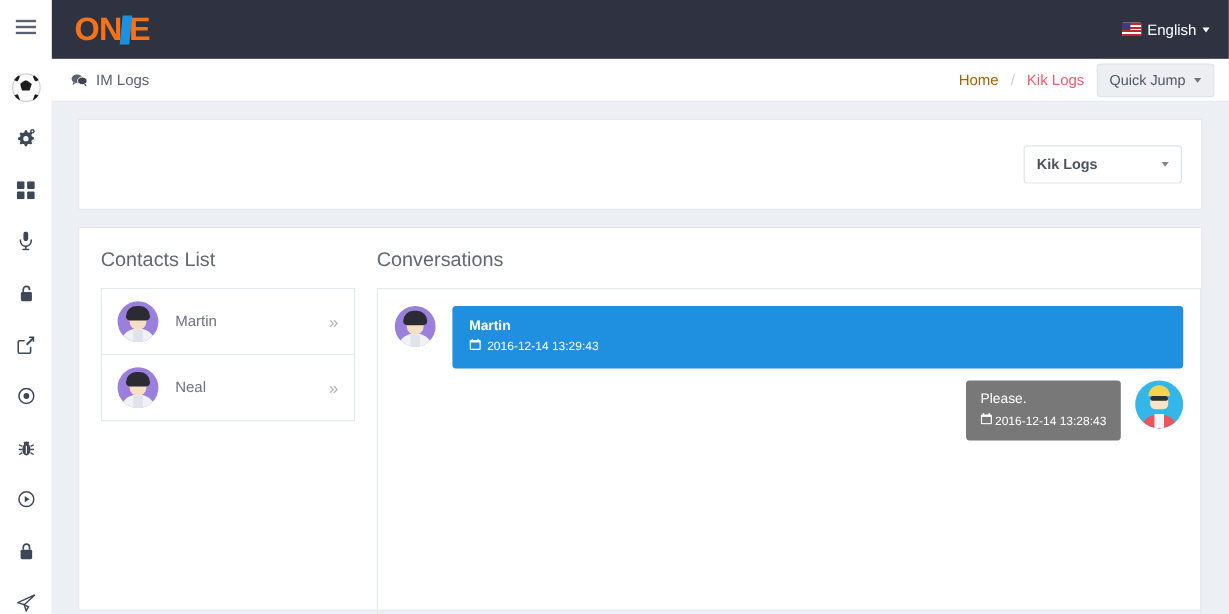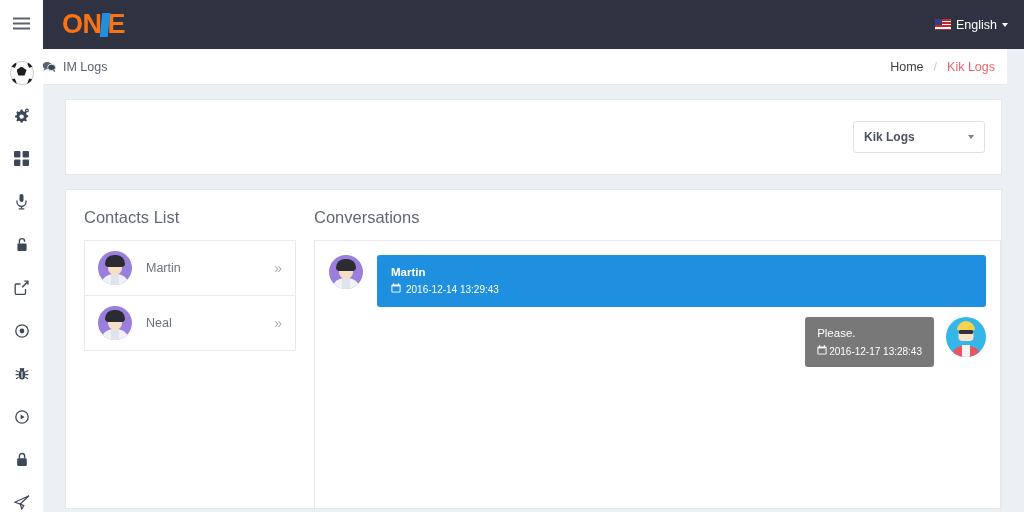--- a/index.html
+++ b/index.html
@@ -76,37 +76,37 @@
   .flag .stripes { position:absolute; inset:0;
     background: repeating-linear-gradient(to bottom,#c2272d 0 1.6px,#ffffff 1.6px 3.2px); }
   .flag .canton { position:absolute; left:0; top:0; width:7px; height:6px; background:#3b3b80; }
   .caret-d {
     width:0; height:0; border-left:3.5px solid transparent;
     border-right:3.5px solid transparent; border-top:4px solid currentColor;
   }
 
   
   #crumbbar {
-    position: absolute; left: 26px; top: 49px;
+    position: absolute; left: 43px; top: 49px;
     width: 981px; height: 36px;
     background: #ffffff;
     display: flex; align-items: center;
     border-bottom: 1px solid #e6e9ee;
     z-index: 15;
   }
   #page-head {
     margin-left: 16px; display:flex; align-items:center; gap:7px;
     font-size: 12.5px; color: #5b6273;
   }
   .comments-ico { color:#4a5568; display:flex; }
   #crumb-right {
     margin-left:auto; display:flex; align-items:center; gap:10px;
     padding-right: 12px; font-size: 12.5px;
   }
-  .crumb-home { color:#404040; }
+  .crumb-home { color:#a16207; }
   .crumb-sep { color:#c7ccd6; }
   .crumb-cur { color:#ef5f6b; }
   #quick-jump {
     background:#eceef1; border:1px solid #e0e3e8; border-radius:3px;
     font-size:12px; color:#4d5568;
     padding: 6px 10px; display:flex; align-items:center; gap:7px;
     cursor:pointer; font-family:"Liberation Sans",sans-serif;
   }
 
   
@@ -364,20 +364,24 @@
         <ellipse cx="9.6" cy="6.4" rx="4.0" ry="3.2" fill="#3e4454" stroke="#ffffff" stroke-width="0.8"></ellipse>
         <path d="M12.4 9l.9 2.1-2.7-1.4z" fill="#3e4454"></path>
       </svg>
     </span>
     <span>IM Logs</span>
   </div>
   <div id="crumb-right">
     <span class="crumb-home">Home</span>
     <span class="crumb-sep">/</span>
     <span class="crumb-cur">Kik Logs</span>
+    <div id="quick-jump">
+      <span>Quick Jump</span>
+      <span class="caret-d" style="border-top-color:#6b7280"></span>
+    </div>
   </div>
 </div>
 
 <div id="content">
 
   <div class="panel" id="filter-panel">
     <div id="log-select">
       <span>Kik Logs</span>
       <span class="sel-caret"></span>
     </div>
@@ -446,21 +450,21 @@
             <div class="b-text">Please.</div>
             <div class="b-time" style="gap:2px">
               <span class="cal">
                 <svg width="10" height="10" viewBox="0 0 10 10" fill="#ffffff">
                   <rect x="0.4" y="1.4" width="9.2" height="8.2" rx="1"></rect>
                   <rect x="1.4" y="3.4" width="7.2" height="5.2" fill="#787878"></rect>
                   <rect x="2" y="0.2" width="1.2" height="2.2" rx="0.4"></rect>
                   <rect x="6.8" y="0.2" width="1.2" height="2.2" rx="0.4"></rect>
                 </svg>
               </span>
-              <span>2016-12-17 13:28:43</span>
+              <span>2016-12-14 13:28:43</span>
             </div>
           </div>
           <span class="av blue" style="width:40px;height:40px">
             <span class="jacket"></span>
               <span class="shirt"></span>
               <span class="face"></span>
               <span class="shades"></span>
               <span class="cap"></span>
           </span>
         </div>

